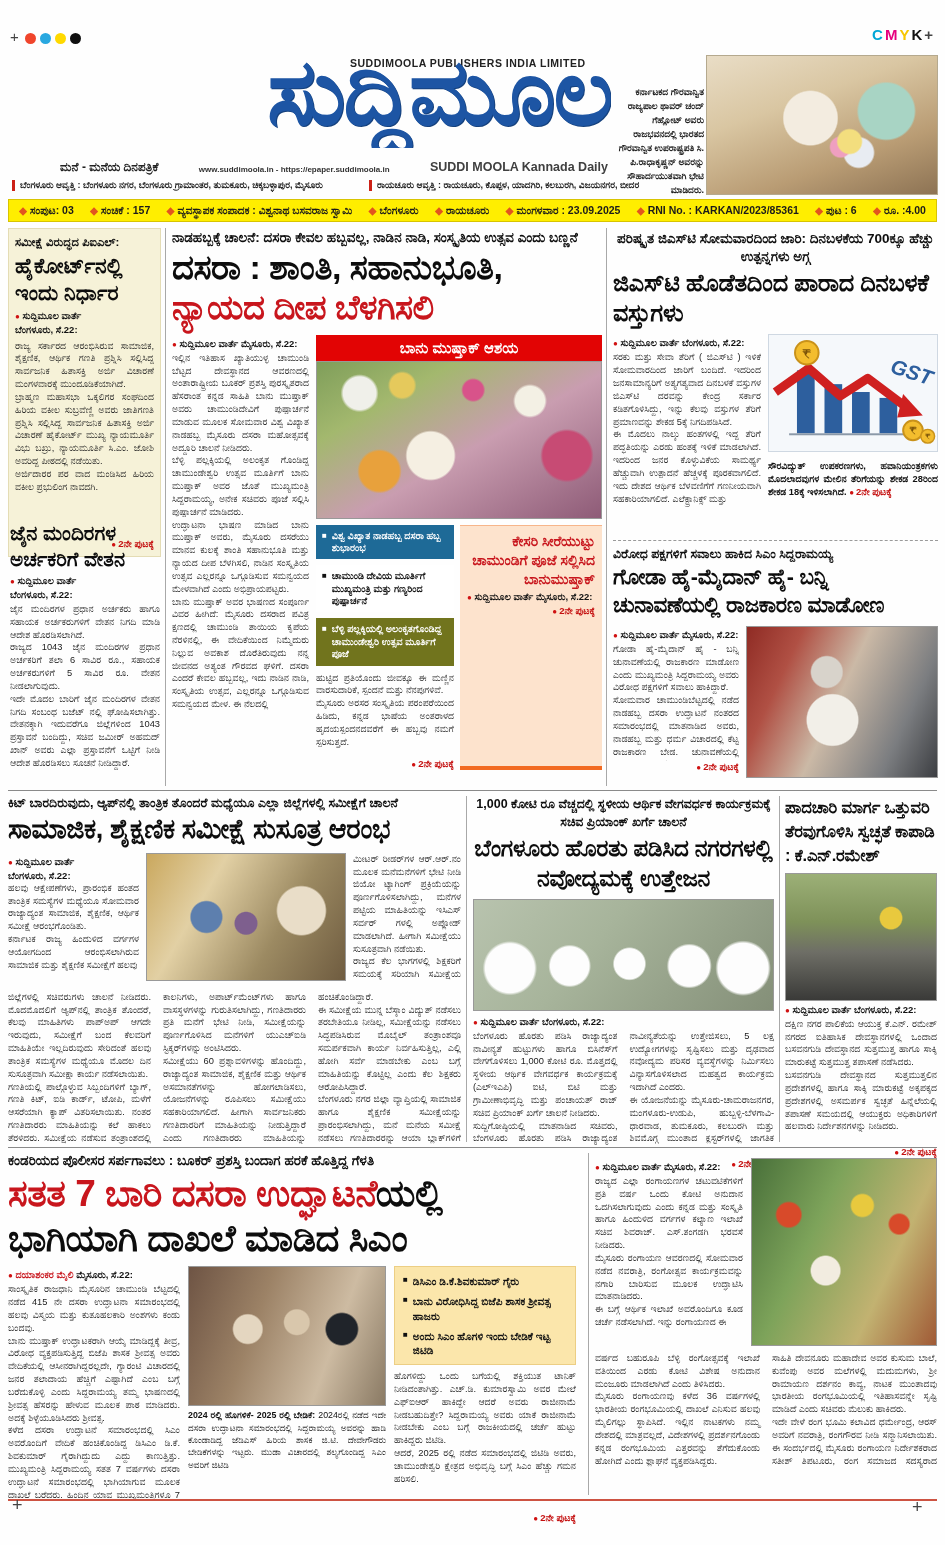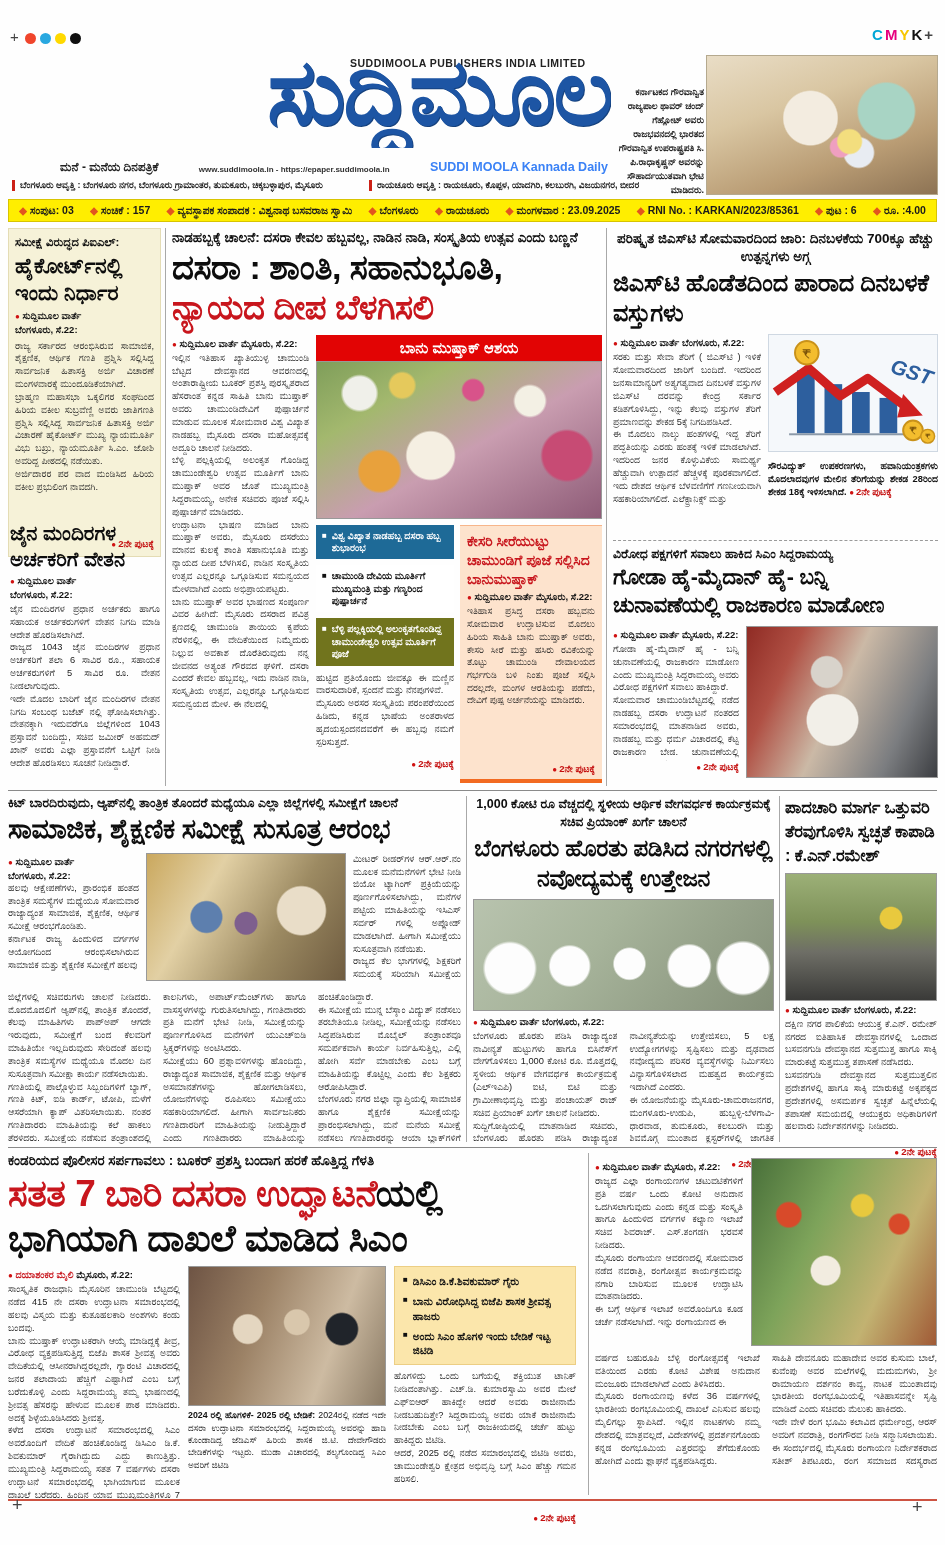--- a/index.html
+++ b/index.html
@@ -16,21 +16,21 @@
   .cmyk span { font-weight:bold; font-size:15px; letter-spacing:2px; }
   .c{color:#00a6d6;} .m{color:#e6007e;} .y{color:#f7c600;} .k{color:#111;}
 
   
   .publisher { font-size:10.5px; font-weight:bold; letter-spacing:.5px; color:#222; }
   .logo { font-size:92px; font-weight:800; color:#1d55a4; line-height:1.05; letter-spacing:-2px;
           text-shadow:1px 1px 0 #16427e; white-space:nowrap; }
   .mast-row { display:flex; justify-content:space-between; align-items:flex-end; width:100%; }
   .tagline { font-size:12px; font-weight:bold; color:#222; }
   .mast-url { font-size:8px; font-weight:bold; color:#333; }
-  .mast-sub { font-size:12.5px; font-weight:bold; color:#3b82f6; }
+  .mast-sub { font-size:12.5px; font-weight:bold; color:#404040; }
   .mast-caption { font-size:9px; font-weight:bold; line-height:1.55; text-align:right; color:#222; }
   .mast-photo { width:100%; height:100%; border:1px solid #b5a98e;
     background:
       radial-gradient(circle at 62% 62%, #f3de7e 0 7%, transparent 8%),
       radial-gradient(circle at 58% 66%, #ef9fc0 0 6%, transparent 7%),
       radial-gradient(circle at 66% 70%, #e8ecf2 0 8%, transparent 9%),
       radial-gradient(circle at 45% 45%, #f3ece0 0 18%, transparent 19%),
       radial-gradient(circle at 78% 40%, #a8d4c4 0 14%, transparent 15%),
       linear-gradient(160deg,#e9ddc6 0%,#d9c6a2 35%,#b99c74 70%,#8d7354 100%); }
   .editions { display:flex; gap:46px; font-size:9px; font-weight:bold; color:#222; }
@@ -75,21 +75,21 @@
       radial-gradient(circle at 88% 60%, #c74b74 0 9%, transparent 10%),
       radial-gradient(circle at 40% 60%, #f5efe2 0 12%, transparent 13%),
       radial-gradient(circle at 22% 70%, #e8a13c 0 8%, transparent 9%),
       linear-gradient(150deg,#7f9e5a 0%,#a3b86e 25%,#c99db0 55%,#8e5b77 100%); }
   .cap-box { display:flex; gap:5px; padding:5px 6px; font-size:9.5px; font-weight:bold; line-height:1.3; margin-bottom:6px; }
   .cap-mark { font-size:8px; line-height:1.6; }
   .cap-blue { background:#1e6a97; color:#fff; }
   .cap-white { background:#fff; color:#111; }
   .cap-olive { background:#71741d; color:#fff; }
   .inset { background:#fde3cd; border-bottom:4px solid #f26a21; border-top:1px solid #f7b58a; padding:6px 7px 4px; }
-  .inset .headline { font-size:14px; line-height:1.35; color:#c8161d; }
+  .inset .headline { font-size:14px; line-height:1.35; color:#c8161d;text-align:right; }
   .inset .body { font-size:9.2px; }
 
   
   .gst-kicker { font-size:13.5px; line-height:1.35;text-align:center; }
   .gst-h { font-size:24px; line-height:1.25; letter-spacing:-.3px; }
   .gst-caption { font-size:9.3px; font-weight:bold; line-height:1.35; text-align:justify; }
   .gst-graphic { border:1px solid #cfd8e2; background:#f5f8fb; }
 
   
   .cm-kicker { font-size:12.5px; }
@@ -258,21 +258,20 @@
                 <span class="cap-mark">■</span>
                 <span>ಬೆಳ್ಳಿ ಪಲ್ಲಕ್ಕಿಯಲ್ಲಿ ಅಲಂಕೃತಗೊಂಡಿದ್ದ ಚಾಮುಂಡೇಶ್ವರಿ ಉತ್ಸವ ಮೂರ್ತಿಗೆ ಪೂಜೆ</span>
               </div>
             <div class="body pre" style="height:86px;">ಹುಟ್ಟಿದ ಪ್ರತಿಯೊಂದು ಜೀವಕ್ಕೂ ಈ ಮಣ್ಣಿನ ವಾರಸುದಾರಿಕೆ, ಸ್ಪಂದನೆ ಮತ್ತು ನೆನಪುಗಳಿವೆ.
 ಮೈಸೂರು ಅರಸರ ಸಂಸ್ಕೃತಿಯ ಪರಂಪರೆಯಿಂದ ಹಿಡಿದು, ಕನ್ನಡ ಭಾಷೆಯ ಅಂತರಾಳದ ಹೃದಯಸ್ಪಂದನದವರೆಗೆ ಈ ಹಬ್ಬವು ನಮಗೆ ಸ್ಪರಿಸುತ್ತದೆ.</div>
             <div class="jump"><span class="byline-dot">●</span><span>2ನೇ ಪುಟಕ್ಕೆ</span></div>
           </div>
           <div class="inset" style="width:142px;">
             <div class="headline" style="font-size:14px;color:#c8161d;">ಕೇಸರಿ ಸೀರೆಯುಟ್ಟು ಚಾಮುಂಡಿಗೆ ಪೂಜೆ ಸಲ್ಲಿಸಿದ ಬಾನುಮುಷ್ತಾಕ್</div>
             <div class="byline-row"><span class="byline-dot">●</span> <span>ಸುದ್ದಿಮೂಲ ವಾರ್ತೆ</span> <span>ಮೈಸೂರು, ಸೆ.22:</span></div>
-            <div class="body pre" style="height:158px;">ಇತಿಹಾಸ ಪ್ರಸಿದ್ಧ ದಸರಾ ಹಬ್ಬವನು ಸೋಮವಾರ ಉದ್ಘಾಟಿಸುವ ಮೊದಲು ಹಿರಿಯ ಸಾಹಿತಿ ಬಾನು ಮುಷ್ತಾಕ್ ಅವರು, ಕೇಸರಿ ಸೀರೆ ಮತ್ತು ಹಸಿರು ರವಿಕೆಯನ್ನು ತೊಟ್ಟು ಚಾಮುಂಡಿ ದೇವಾಲಯದ ಗರ್ಭಗುಡಿ ಬಳಿ ನಿಂತು ಪೂಜೆ ಸಲ್ಲಿಸಿ ದರಲ್ಲದೇ, ಮಂಗಳ ಆರತಿಯನ್ನು ಪಡೆದು, ದೇವಿಗೆ ಪುಷ್ಪ ಅರ್ಚನೆಯನ್ನು ಮಾಡಿದರು.</div>
             <div class="jump"><span class="byline-dot">●</span><span>2ನೇ ಪುಟಕ್ಕೆ</span></div>
           </div>
         </div>
       </div>
     </div>
   </div>
 
   <div class="abs vr" style="left:606px;top:228px;height:558px;"></div>
 
   <div class="abs" style="left:613px;top:230px;width:325px;">

